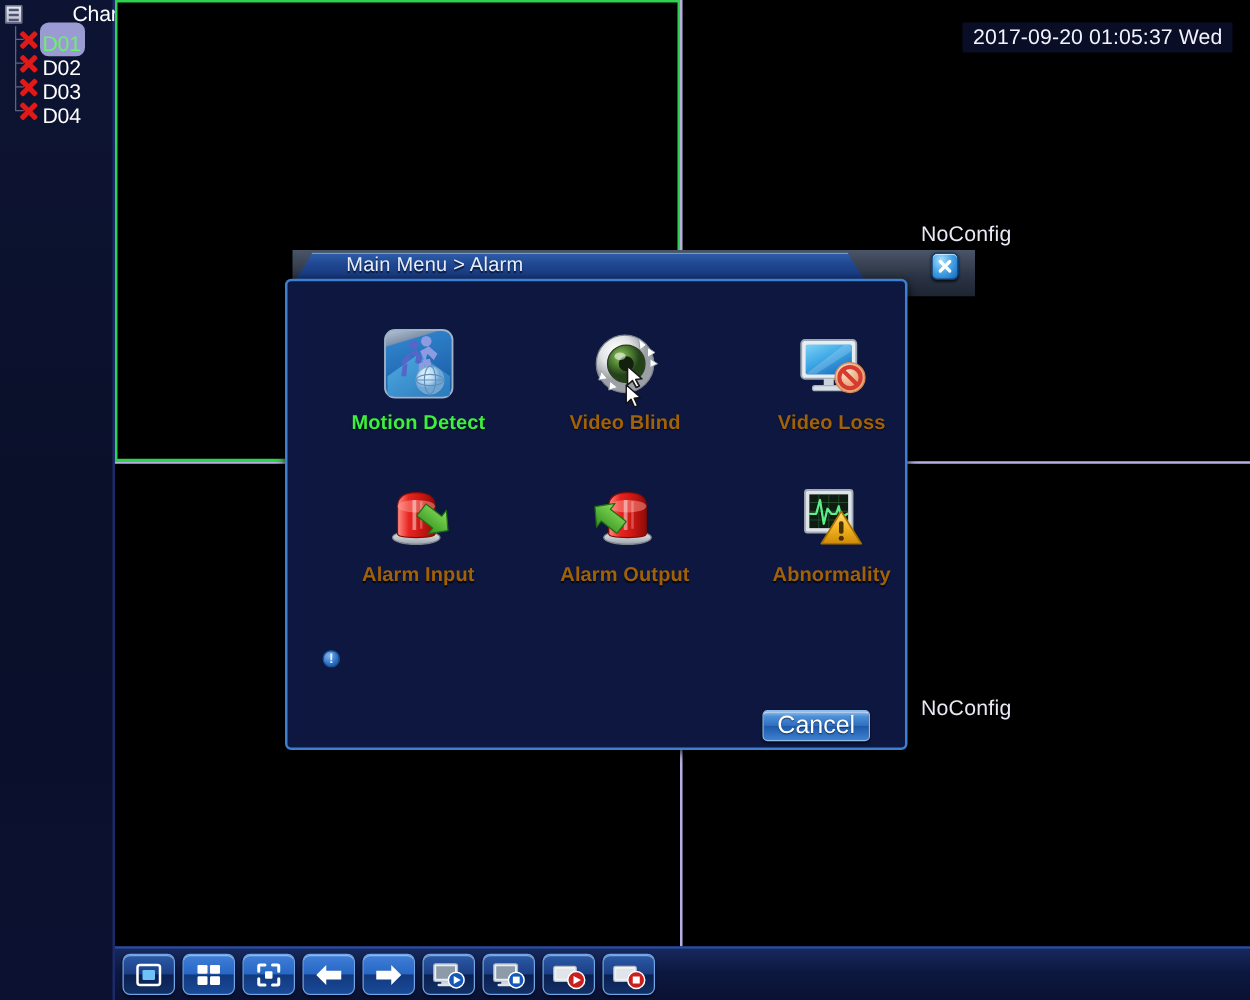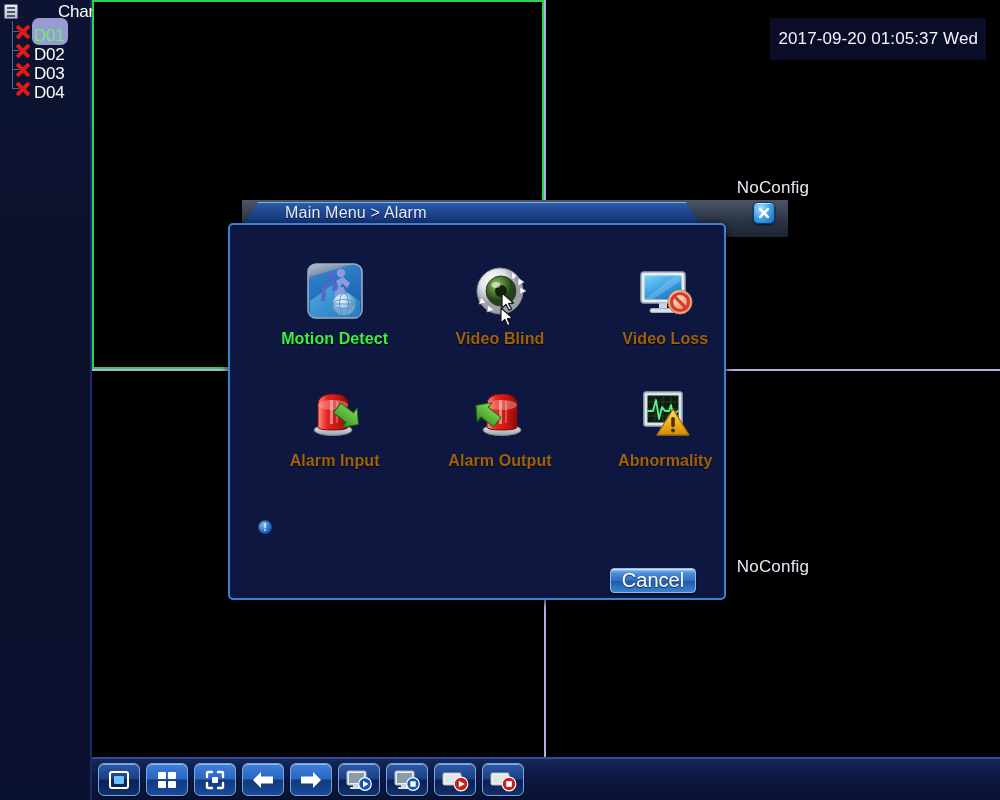--- a/index.html
+++ b/index.html
@@ -109,21 +109,21 @@
     color:#e8e9f4; font-size:17px; letter-spacing:0.2px;
     text-shadow: 0 1px 1px #000;
   }
   #pane-3 .pane-label, #pane-4 .pane-label { top:186px; }
 
   
   #timestamp {
     position:absolute; right: 14px; top: 18px;
     background: rgba(12,16,46,0.82);
     color:#f2f3ff; font-size:17px; line-height:22px;
-    padding: 10px 8px;
+    padding: 1px 8px;
     white-space:nowrap;
     letter-spacing:0.1px;
   }
 
   
   #toolbar {
     position:absolute; left:92px; top:757px;
     width:908px; height:43px;
     background: linear-gradient(180deg,#16285c 0%, #0d1840 45%, #0a1233 100%);
     border-top: 2px solid #2a4ba0;
@@ -144,21 +144,21 @@
     background: linear-gradient(180deg,#2d5aa8 0%, #1b3f85 48%, #0b2053 52%, #123066 100%);
   }
   .tb-btn svg { display:block; }
 
   
   #dialog {
     position:absolute; left:226px; top:200px;
     width: 546px; height: 402px;
   }
   #dlg-titlebar {
-    position:absolute; left:16px; top:0; width:546px; height:37px;
+    position:absolute; left:8px; top:0; width:546px; height:37px;
     background: linear-gradient(180deg,#4a5568 0%, #2c3545 55%, #1d2432 100%);
   }
   #dlg-tab {
     position:absolute; left:2px; top:2px;
     width: 456px; height: 23px;
     background: linear-gradient(180deg,#2e5da8 0%, #1f4690 40%, #16357a 100%);
     border-top: 1px solid #7ab4ef;
     border-left: 1px solid #7ab4ef;
     clip-path: polygon(14px 0, 442px 0, 456px 23px, 0 23px);
   }

